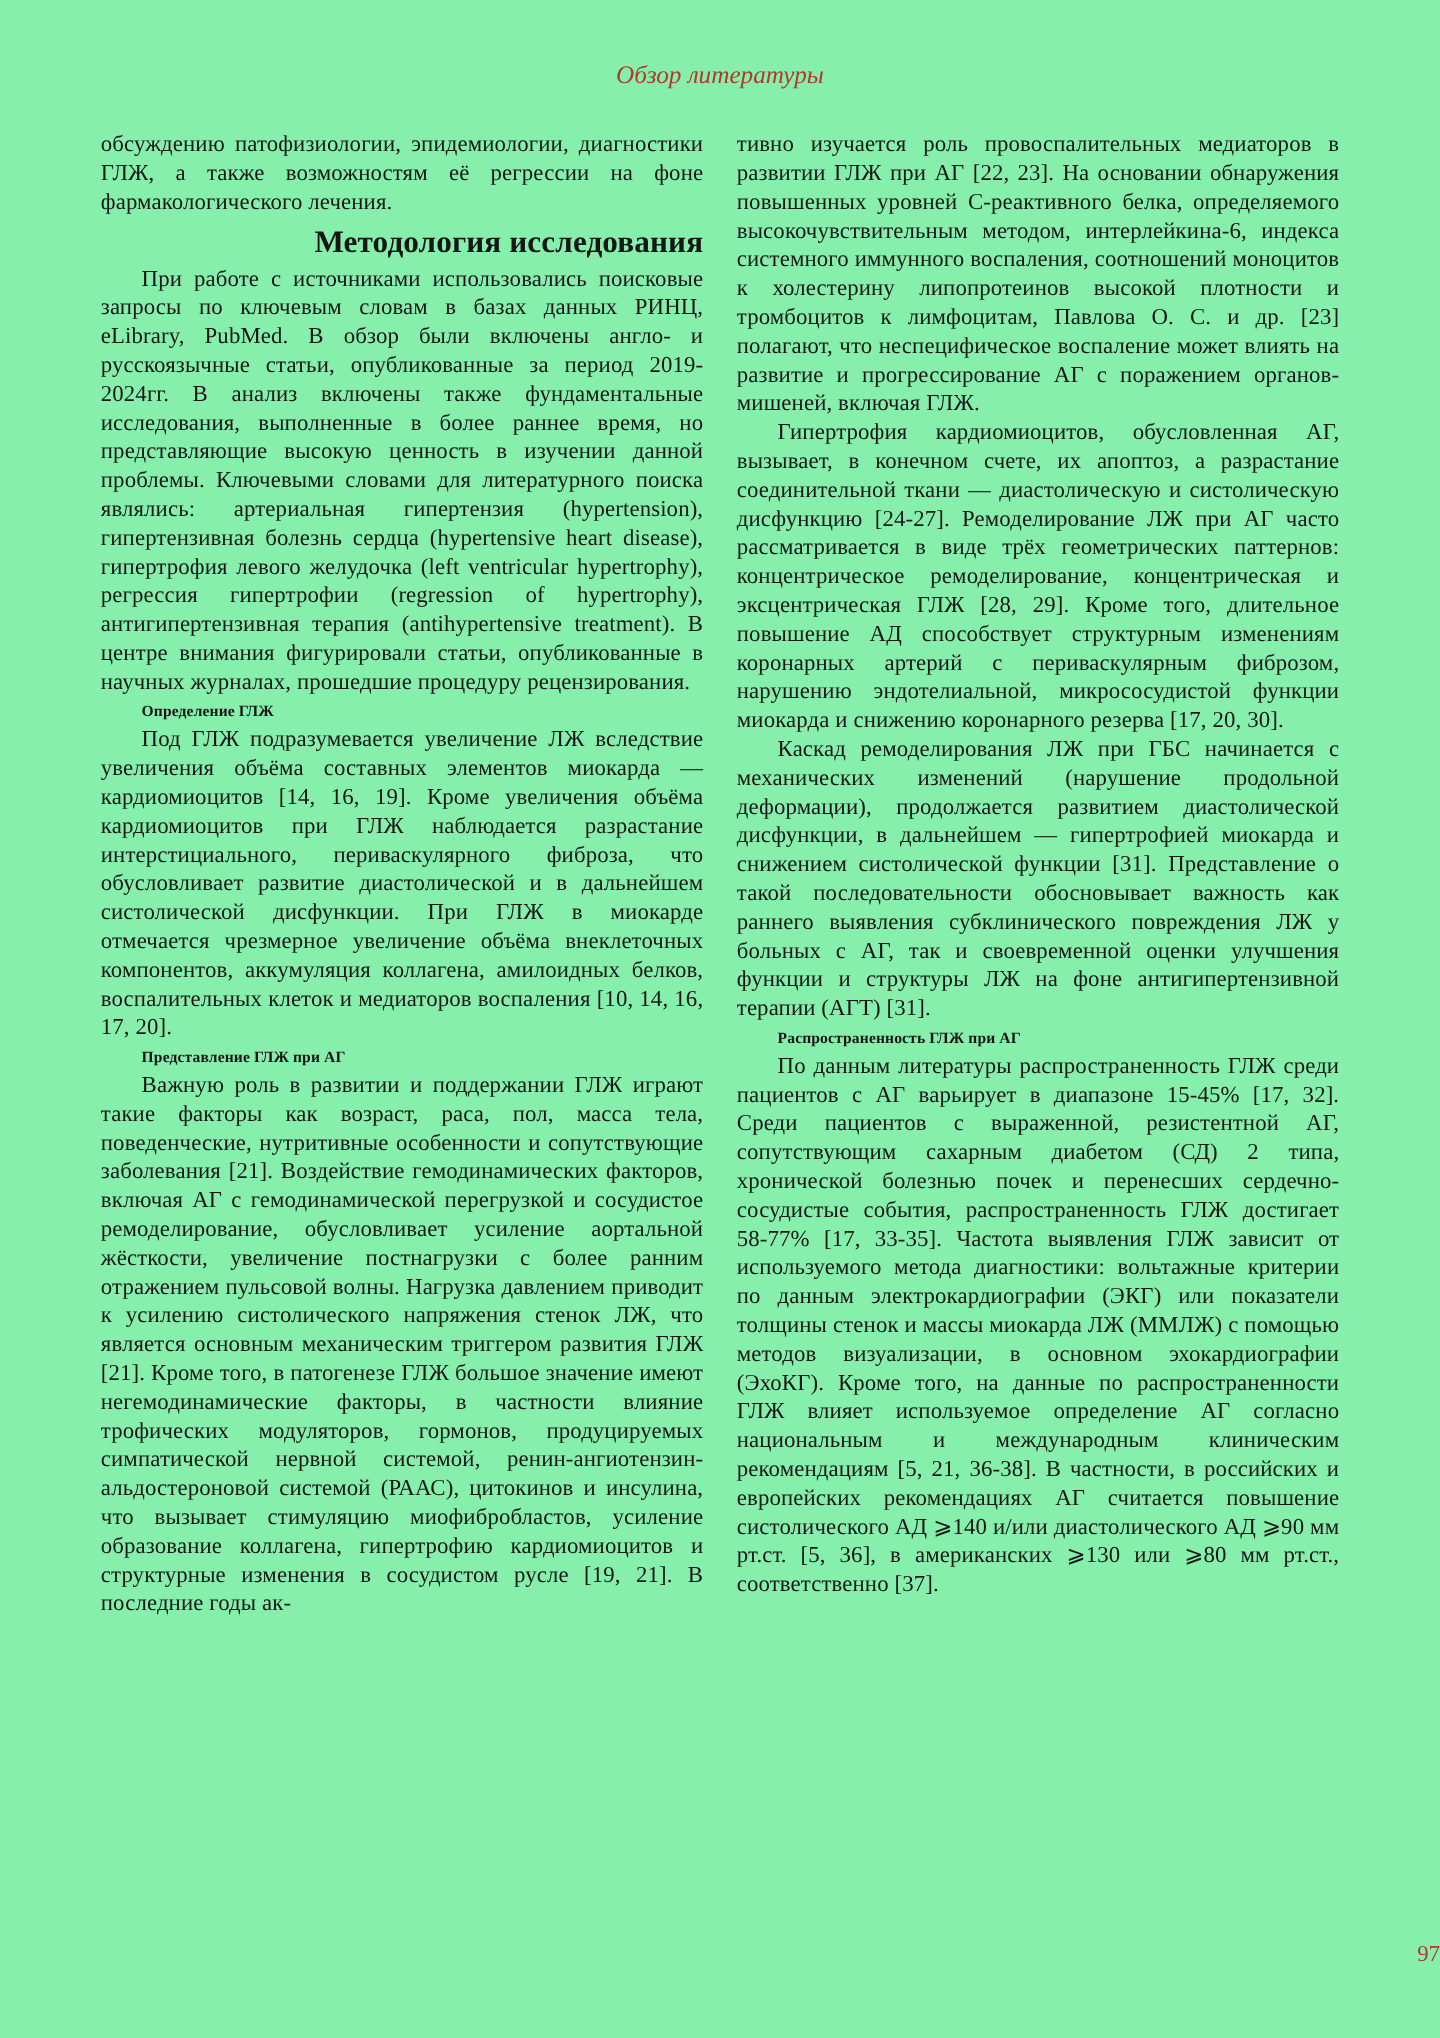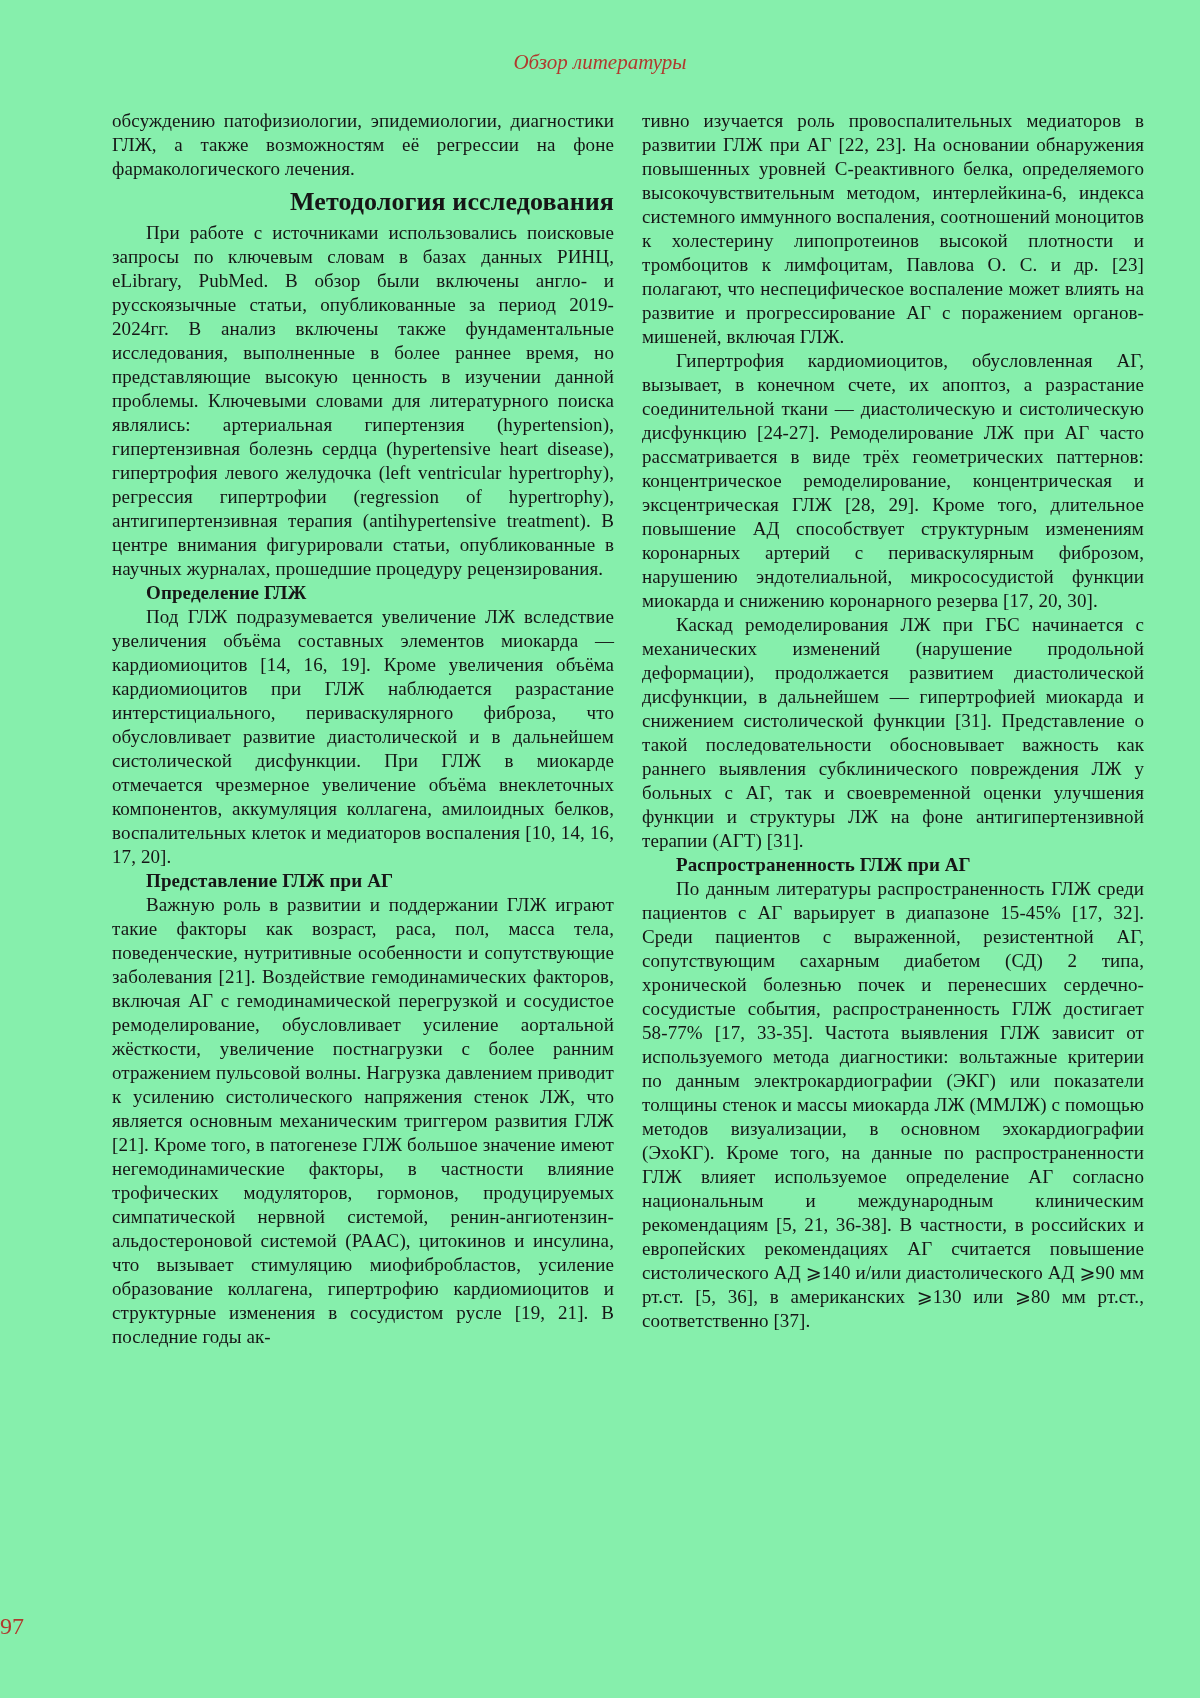--- a/index.html
+++ b/index.html
@@ -21,21 +21,20 @@
     font-style: italic;
     font-size: 21px;
     line-height: 1.2;
     color: var(--accent);
     margin-bottom: 34px;
   }
   .columns {
     display: flex;
     gap: 28px;
     align-items: flex-start;
-    margin-left: 28px;
   }
   .col {
     width: 502px;
     flex: 0 0 502px;
     font-size: 19px;
     line-height: 24px;
     text-align: justify;
     letter-spacing: 0.1px;
   }
   .col p.para {
@@ -45,34 +44,34 @@
     text-indent: 34px;
   }
   .col h2.heading {
     font-size: 26px;
     line-height: 26px;
     font-weight: bold;
     text-align: right;
     margin: 8px 0 6px 0;
   }
   .col h3.subheading {
-    font-size: 19px;
+    font-size: 13px;
     line-height: 24px;
     font-weight: bold;
     text-align: left;
     text-indent: 34px;
     margin: 0;
   }
   .page-number {
     position: absolute;
     left: 0;
     right: 0;
     bottom: 58px;
-    text-align: left;
-    font-size: 24px;
+    text-align: right;
+    font-size: 19px;
     color: var(--accent);
   }
 </style>
 </head>
 <body>
 
 <div class="page">
   <div class="running-head">Обзор литературы</div>
 
   <div class="columns">

